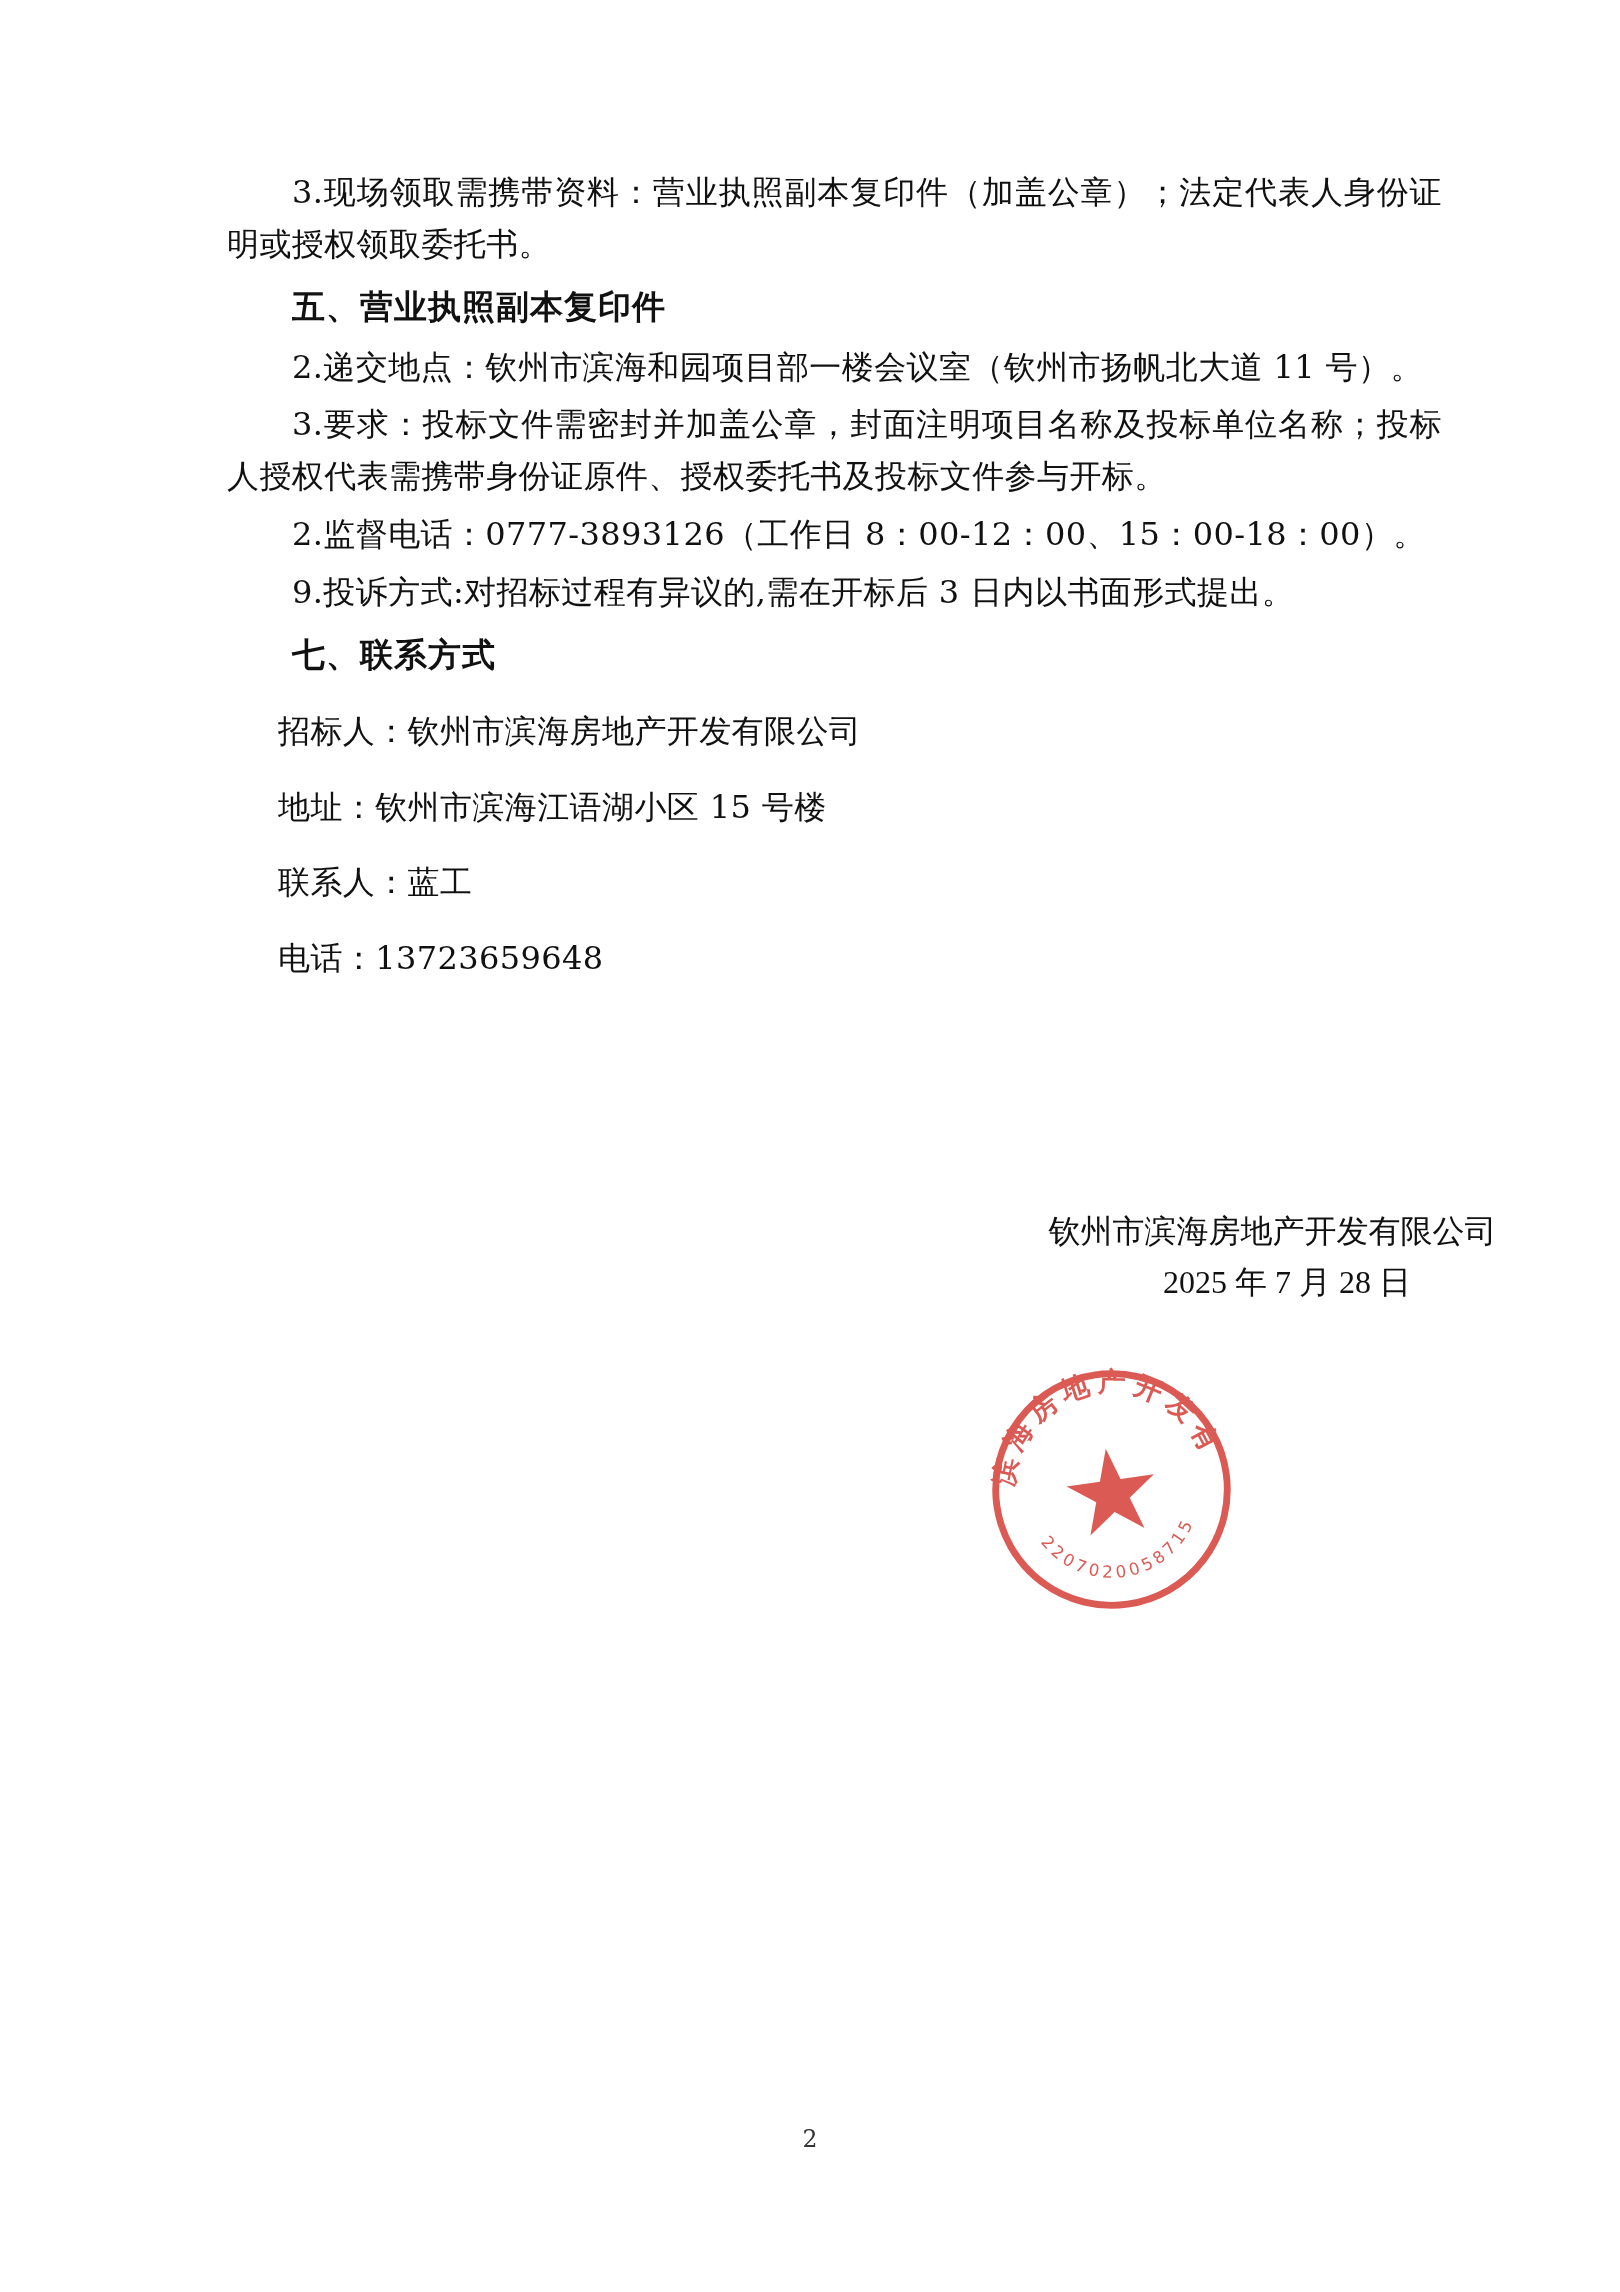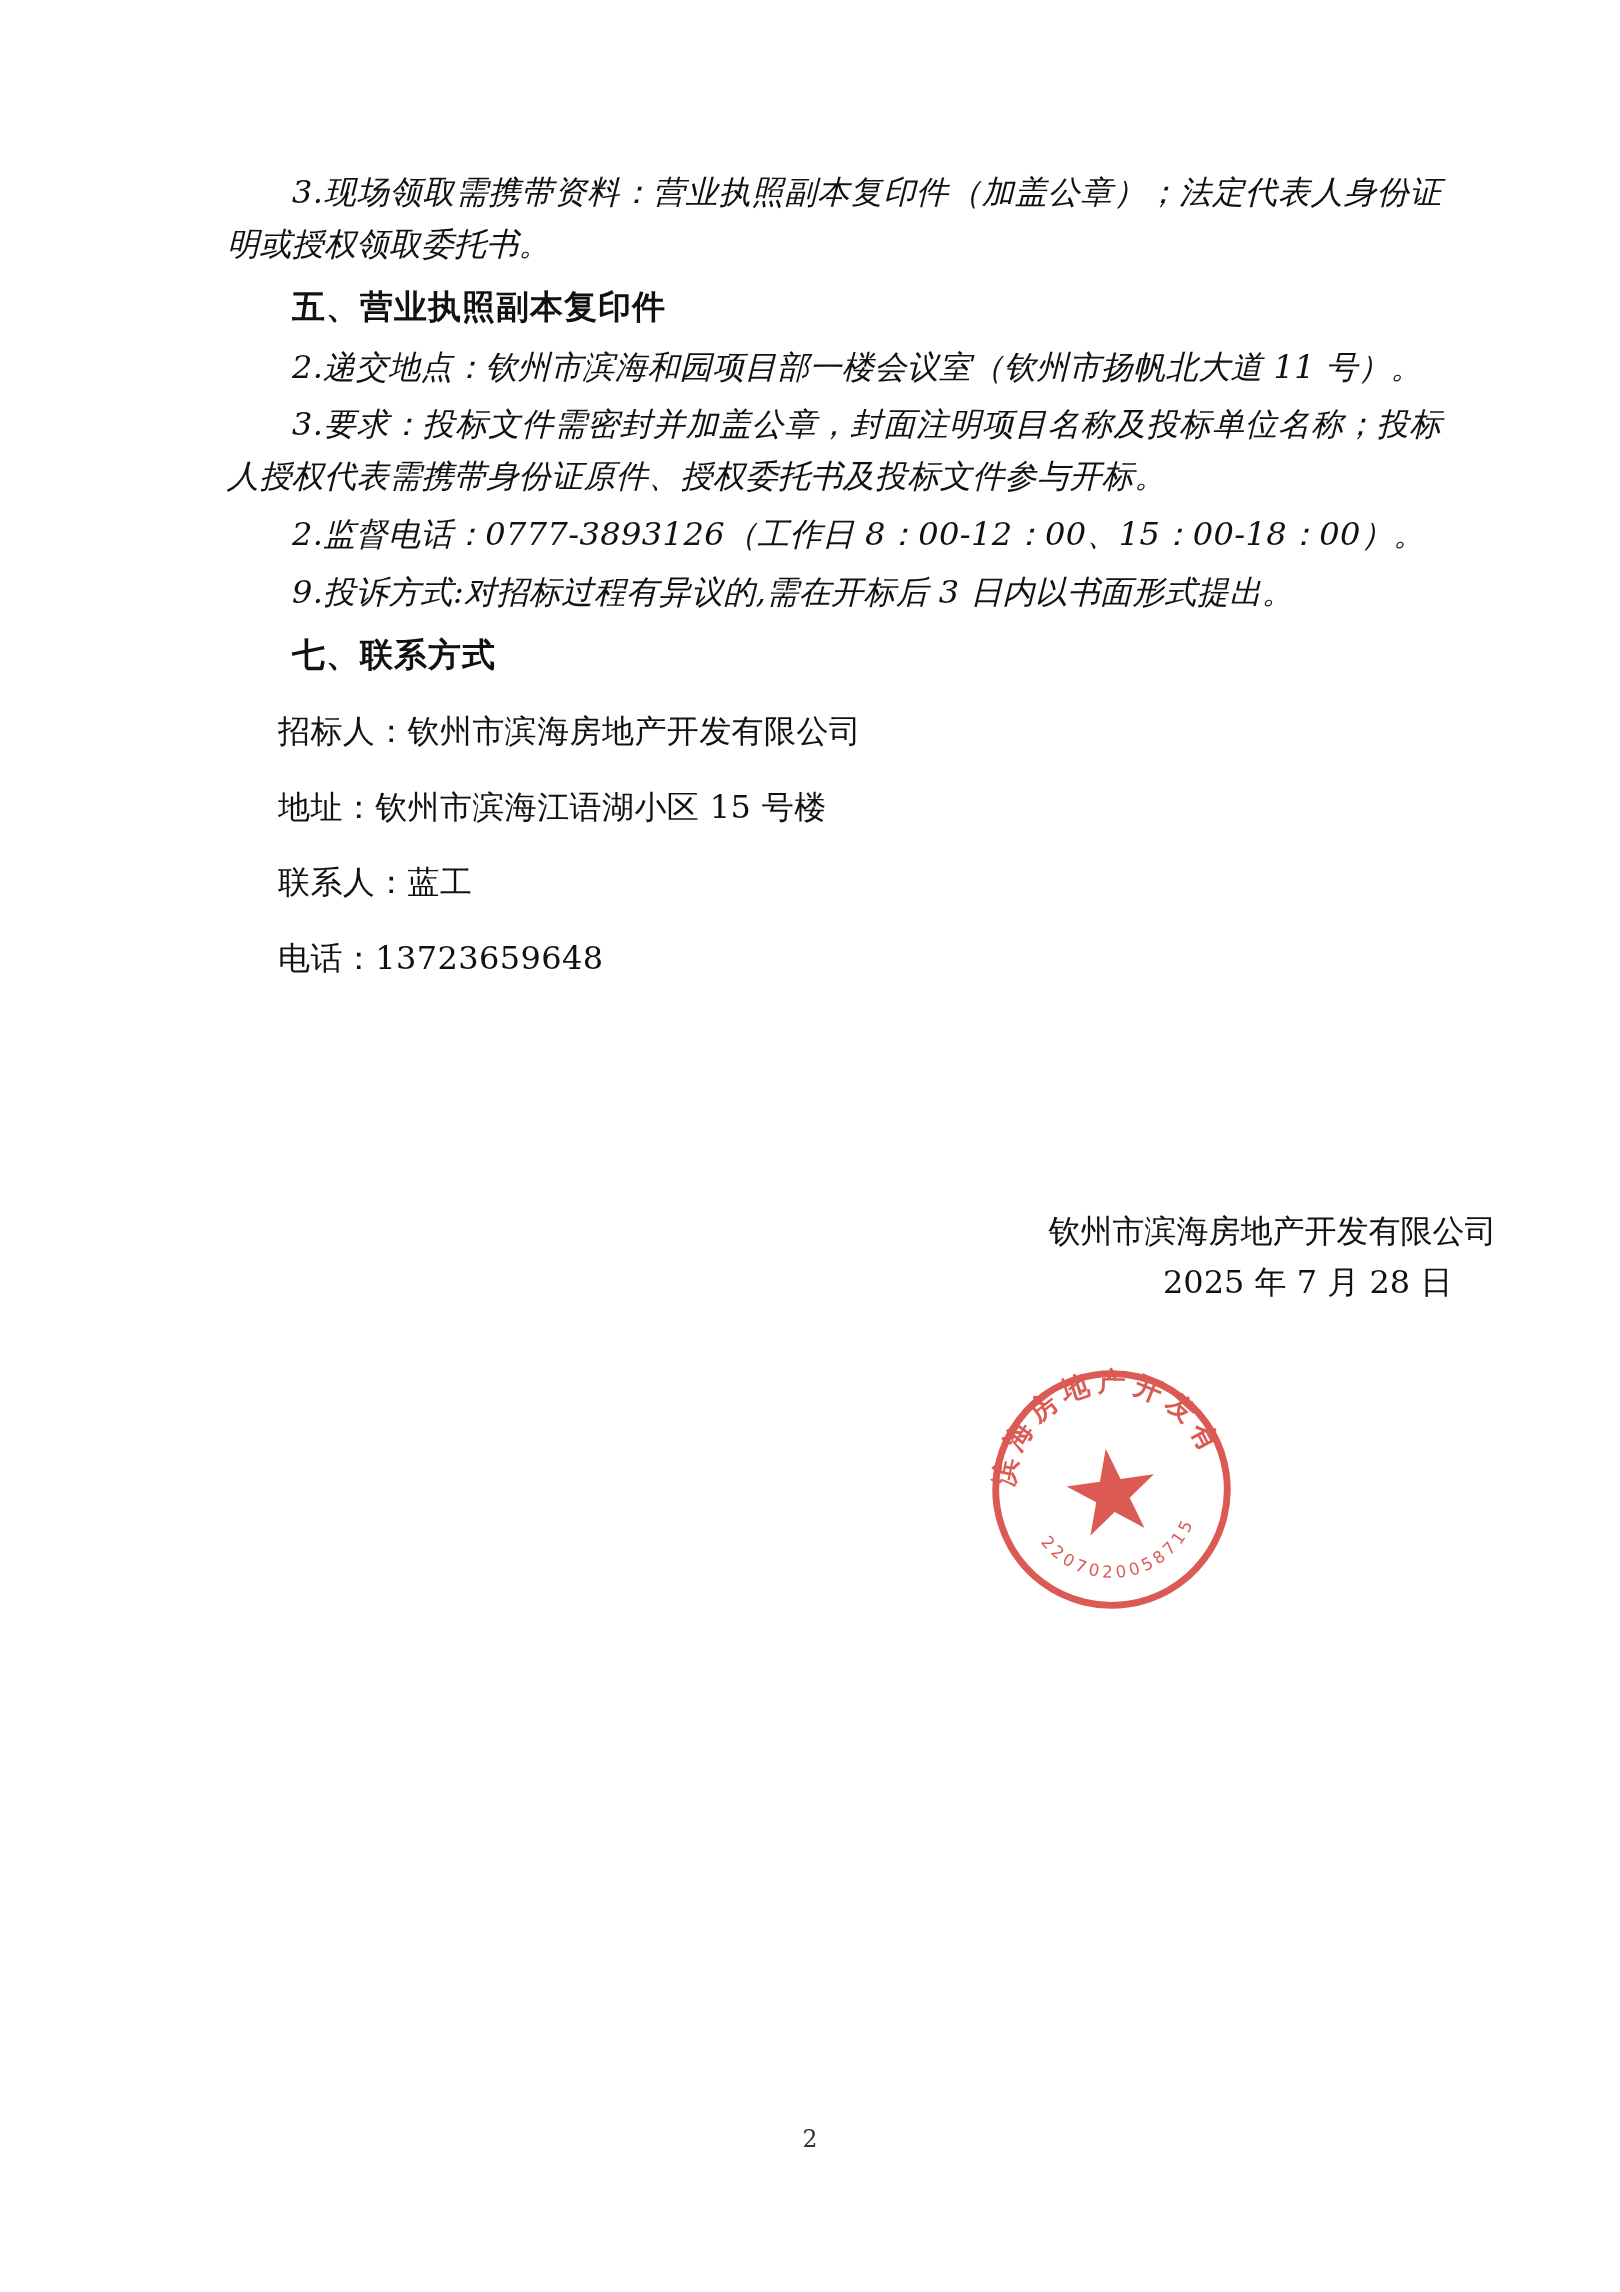--- a/index.html
+++ b/index.html
@@ -28,21 +28,21 @@
     width: 1215px;
   }
   p {
     margin: 0 0 5.9px 0;
     font-size: 32px;
     line-height: 1.62;
     letter-spacing: 0.4px;
     text-align: justify;
     text-justify: inter-ideograph;
   }
-  .indent { text-indent: 65px; font-style: italic; }
+  .indent { text-indent: 65px; }
   .heading {
     font-weight: bold;
     font-size: 33px;
     text-indent: 65px;
     margin: 9.8px 0 7.8px 0;
     letter-spacing: 1px;
   }
   .contact-line {
     text-indent: 51px;
     margin-bottom: 3.9px;
@@ -58,20 +58,21 @@
     font-size: 32px;
     line-height: 1.6;
     padding-left: 17.6px;
     white-space: nowrap;
   }
   .sig-date {
     font-size: 32px;
     line-height: 1.6;
     padding-left: 132px;
     white-space: nowrap;
+    font-family: Liberation Serif, serif;
   }
   .stamp {
     position: absolute;
     left: 980px;
     top: 1358px;
     width: 263px;
     height: 263px;
     pointer-events: none;
   }
   .page-number {

